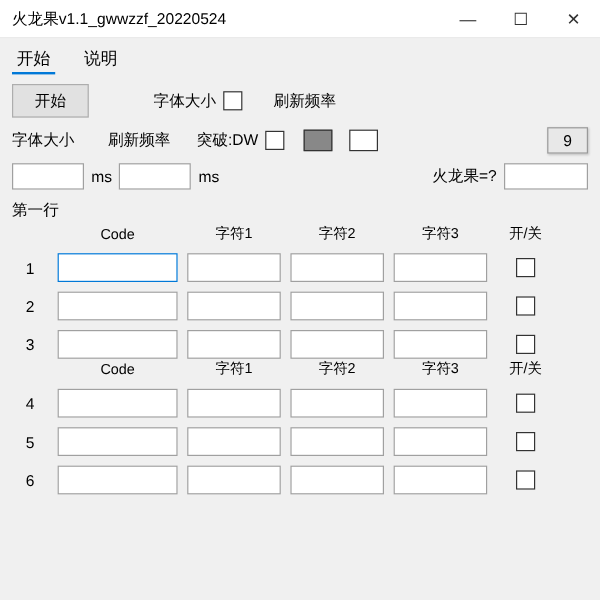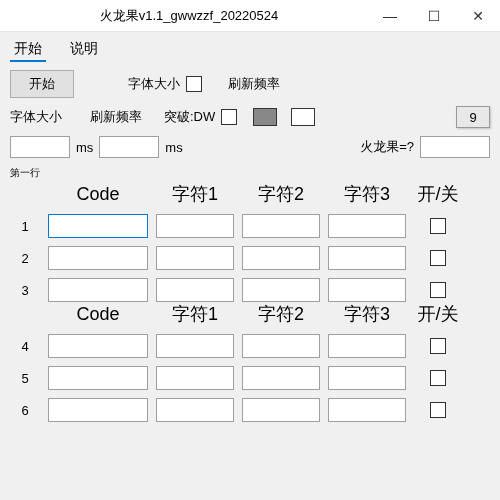--- a/index.html
+++ b/index.html
@@ -1,39 +1,39 @@
 <!DOCTYPE html>
 <html><head>
 <meta charset="utf-8">
 <style>
 * { box-sizing: border-box; margin: 0; padding: 0; }
 body { font-family: "Microsoft YaHei", sans-serif; font-size: 13px; background: #f0f0f0; color: #000; width: 500px; height: 500px; overflow: hidden; }
 .window { background: #f0f0f0; width: 100%; height: 100%; display: flex; flex-direction: column; }
 .titlebar { background: #fff; display: flex; align-items: center; height: 32px; border-bottom: 1px solid #e5e5e5; }
-.title-text { padding-left: 10px; flex: 1; font-size: 13px; text-align: center; }
+.title-text { padding-left: 10px; flex: 1; font-size: 13px; }
 .win-btn { width: 44px; height: 32px; display: flex; align-items: center; justify-content: center; font-size: 14px; color: #333; }
 .tabs { display: flex; gap: 20px; padding: 6px 10px 0 10px; font-size: 14px; }
 .tab { padding: 2px 4px; cursor: pointer; }
 .tab.active { border-bottom: 2px solid #0078d7; }
 .content { padding: 8px 10px; flex: 1; }
 .row1 { display: flex; align-items: center; gap: 6px; margin-bottom: 8px; }
 .btn { background: #e1e1e1; border: 1px solid #adadad; padding: 4px 18px; font-size: 13px; cursor: pointer; }
 .lbl { font-size: 13px; }
 .chk { width: 16px; height: 16px; border: 1px solid #333; background: #fff; display: inline-block; }
 .swatch { width: 24px; height: 18px; border: 1px solid #333; display: inline-block; }
 .swatch.gray { background: #888; }
 .swatch.white { background: #fff; }
 .num-box { width: 34px; height: 22px; border: 1px solid #999; background: #e8e8e8; display: flex; align-items: center; justify-content: center; box-shadow: 1px 1px 2px rgba(0,0,0,.2); }
 .row2 { display: flex; align-items: center; gap: 6px; margin-bottom: 8px; }
 .txtin { border: 1px solid #a0a0a0; background: #fff; height: 22px; padding: 0 4px; font-size: 13px; }
 .txtin.w60 { width: 60px; }
 .txtin.w70 { width: 70px; }
-.section-title { font-size: 10px; margin: 4px 0 2px 0; }
+.section-title { font-size: 13px; margin: 4px 0 2px 0; }
 .grid { display: grid; grid-template-columns: 30px 100px 78px 78px 78px 48px; row-gap: 8px; column-gap: 8px; align-items: center; }
-.hdr { font-size: 18px; text-align: center; }
+.hdr { font-size: 12px; text-align: center; }
 .rownum { text-align: center; font-size: 13px; }
 .cell-in { border: 1px solid #a0a0a0; background: #fff; height: 24px; width: 100%; padding: 0 4px; }
 .cell-in.focus { border: 1px solid #0078d7; }
 .chk-cell { display: flex; justify-content: center; }
 .sp { flex: 1; }
 </style>
 </head>
 <body>
 
 <div class="window">

